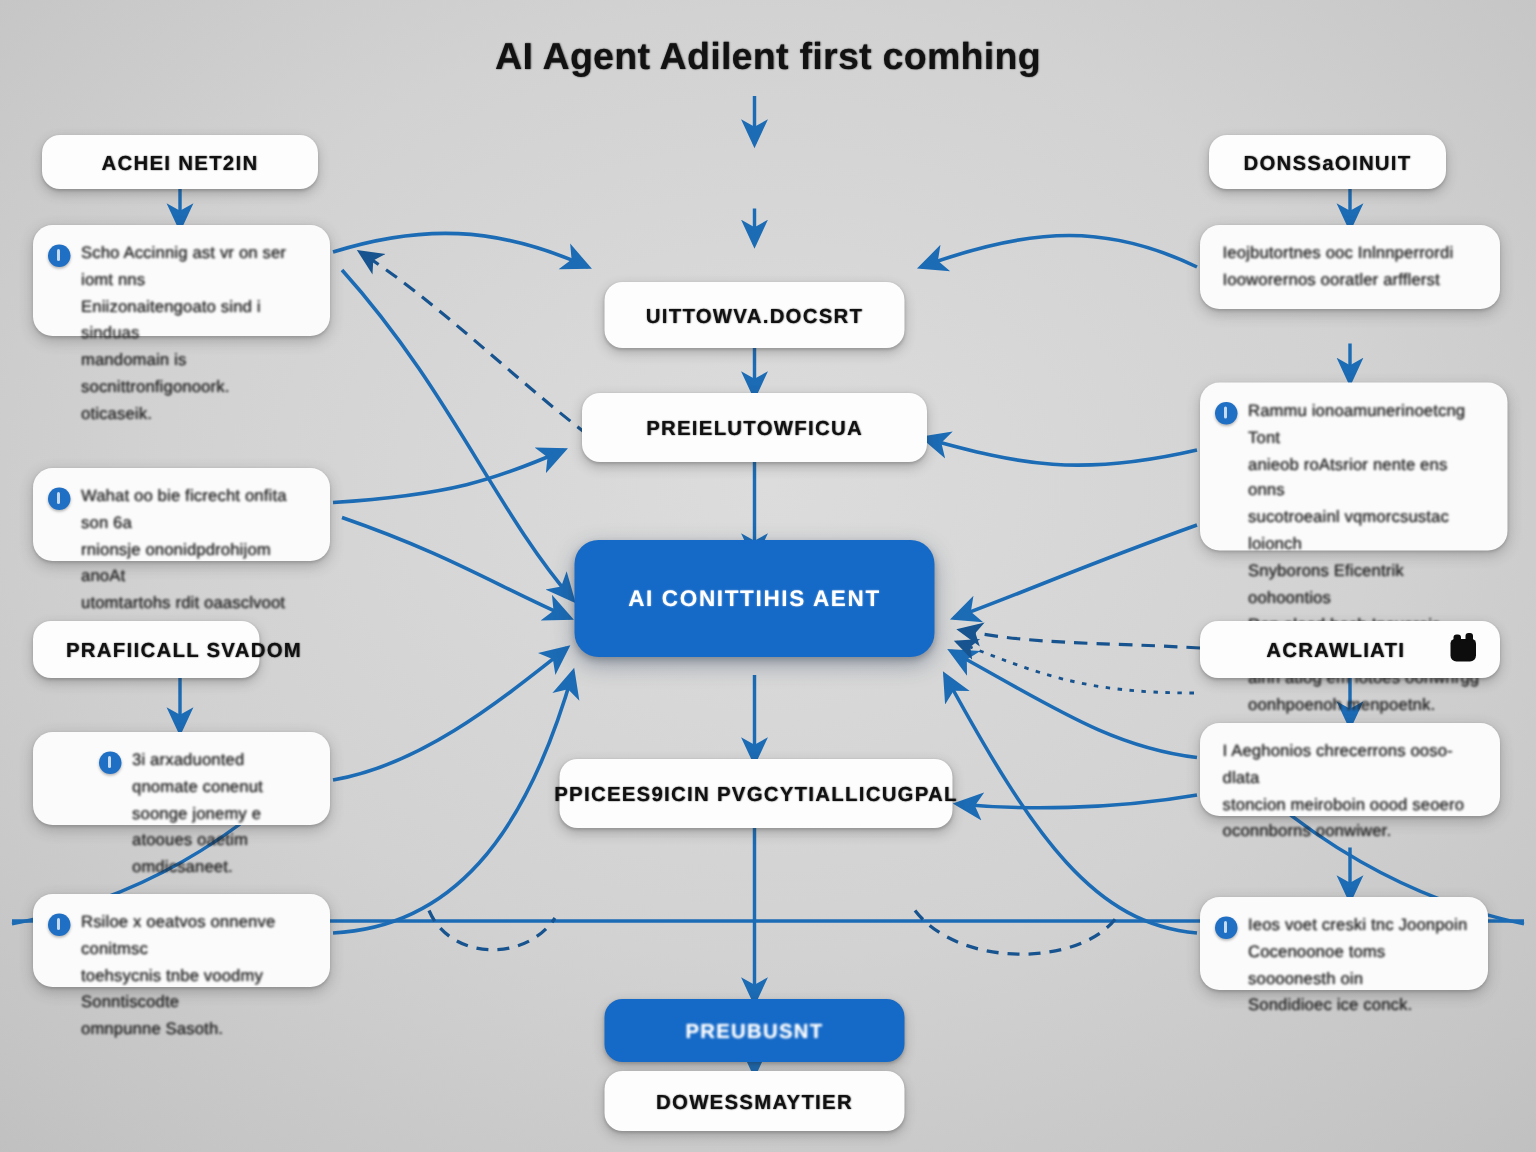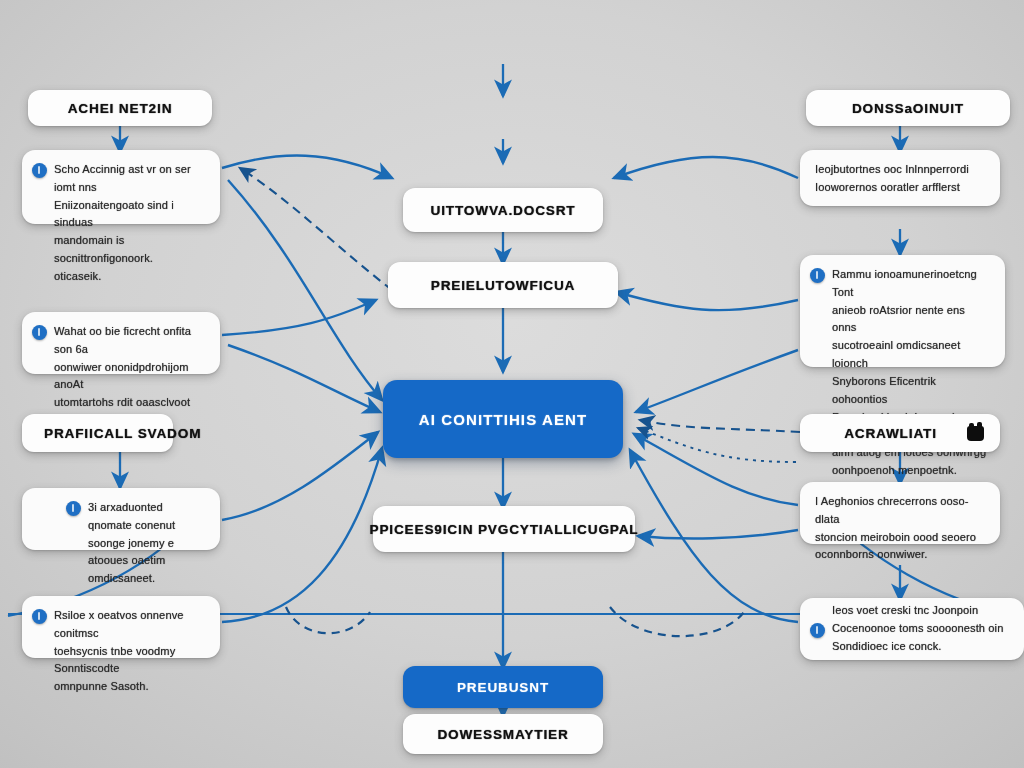--- a/index.html
+++ b/index.html
@@ -200,31 +200,32 @@
 
     <g fill="none" stroke="#1b6bb5" stroke-width="2.2">
       <path d="M8,614 L1016,614"></path>
       <path d="M286,607 C300,640 350,642 370,612" stroke-dasharray="8 6" stroke="#17538e"></path>
       <path d="M610,607 C640,646 720,644 744,612" stroke-dasharray="8 6" stroke="#17538e"></path>
       <path d="M8,616 C90,600 160,560 214,500"></path>
       <path d="M1016,616 C940,600 870,560 812,500"></path>
     </g>
   </svg>
 
+  <div class="title">AI Agent Adilent first comhing</div>
 
 
   <div class="node pill" style="left:403px; top:161px; width:200px; height:44px;margin-top:27px;">
     <span class="lbl">UITTOWVA.DOCSRT</span>
   </div>
 
   <div class="node pill" style="left:388px; top:262px; width:230px; height:46px;">
     <span class="lbl">PREIELUTOWFICUA</span>
   </div>
 
-  <div class="node hub" style="left:383px; top:380px; width:240px; height:78px;">
+  <div class="node hub" style="left:383px; top:360px; width:240px; height:78px;border-radius:16px;">
     <span class="lbl">AI  CONITTIHIS AENT</span>
   </div>
 
   <div class="node pill" style="left:373px; top:506px; width:262px; height:46px;">
     <span class="lbl">PPICEES9ICIN PVGCYTIALLICUGPAL</span>
   </div>
 
   <div class="node pill blue" style="left:403px; top:666px; width:200px; height:42px;">
     <span class="lbl">PREUBUSNT</span>
   </div>
@@ -244,21 +245,21 @@
       <span>Eniizonaitengoato sind i sinduas</span><br>
       <span>mandomain is socnittronfigonoork.</span><br>
       <span>oticaseik.</span>
     </span>
   </div>
 
   <div class="card" style="left:22px; top:312px; width:198px; height:62px;">
     <span class="badge"></span>
     <span class="body">
       <span>Wahat oo bie ficrecht onfita son 6a</span><br>
-      <span>oonwiwer ononidpdrohijom anoAt</span><br>
+      <span>rnionsje ononidpdrohijom anoAt</span><br>
       <span>utomtartohs rdit oaasclvoot</span>
     </span>
   </div>
 
   <div class="node pill left-align" style="left:22px; top:414px; width:151px; height:38px;">
     <span class="lbl">PRAFIICALL SVADOM</span>
   </div>
 
   <div class="card" style="left:22px; top:488px; width:198px; height:62px;padding-left:44px;">
     <span class="badge"></span>
@@ -271,58 +272,58 @@
 
   <div class="card" style="left:22px; top:596px; width:198px; height:62px;">
     <span class="badge"></span>
     <span class="body">
       <span>Rsiloe x oeatvos onnenve conitmsc</span><br>
       <span>toehsycnis tnbe voodmy Sonntiscodte</span><br>
       <span>omnpunne Sasoth.</span>
     </span>
   </div>
 
-  <div class="node pill" style="left:806px; top:90px; width:204px; height:36px;">
+  <div class="node pill" style="left:806px; top:90px; width:158px; height:36px;">
     <span class="lbl">DONSSaOINUIT</span>
   </div>
 
   <div class="card no-badge" style="left:800px; top:150px; width:200px; height:56px;">
     <span class="body">
       <span>Ieojbutortnes ooc Inlnnperrordi</span><br>
       <span>Iooworernos ooratler arfflerst</span>
     </span>
   </div>
 
   <div class="card" style="left:800px; top:255px; width:205px; height:112px;">
     <span class="badge"></span>
     <span class="body">
       <span>Rammu ionoamunerinoetcng Tont</span><br>
       <span>anieob roAtsrior nente ens onns</span><br>
-      <span>sucotroeainl omdicsaneet loionch</span><br>
+      <span>sucotroeainl vqmorcsustac loionch</span><br>
       <span>Snyborons Eficentrik oohoontios</span><br>
       <span>Ron olood boch Inevorois nnusases</span><br>
       <span>ainn atlog em iotoes oonwnrgg</span><br>
       <span>oonhpoenoh menpoetnk.</span>
     </span>
   </div>
 
   <div class="node pill with-icon" style="left:800px; top:414px; width:200px; height:38px;">
     <span class="lbl">ACRAWLIATI</span>
     <span class="glyph"></span>
   </div>
 
   <div class="card no-badge" style="left:800px; top:482px; width:200px; height:62px;">
     <span class="body">
       <span>I Aeghonios chrecerrons ooso-dlata</span><br>
       <span>stoncion meiroboin oood seoero</span><br>
       <span>oconnborns oonwiwer.</span>
     </span>
   </div>
 
-  <div class="card" style="left:800px; top:598px; width:224px; height:62px;align-items:center;">
+  <div class="card" style="left:800px; top:598px; width:192px; height:62px;">
     <span class="badge"></span>
     <span class="body">
       <span>Ieos voet creski tnc Joonpoin</span><br>
       <span>Cocenoonoe toms soooonesth oin</span><br>
       <span>Sondidioec ice conck.</span>
     </span>
   </div>
 
 </div>
 

